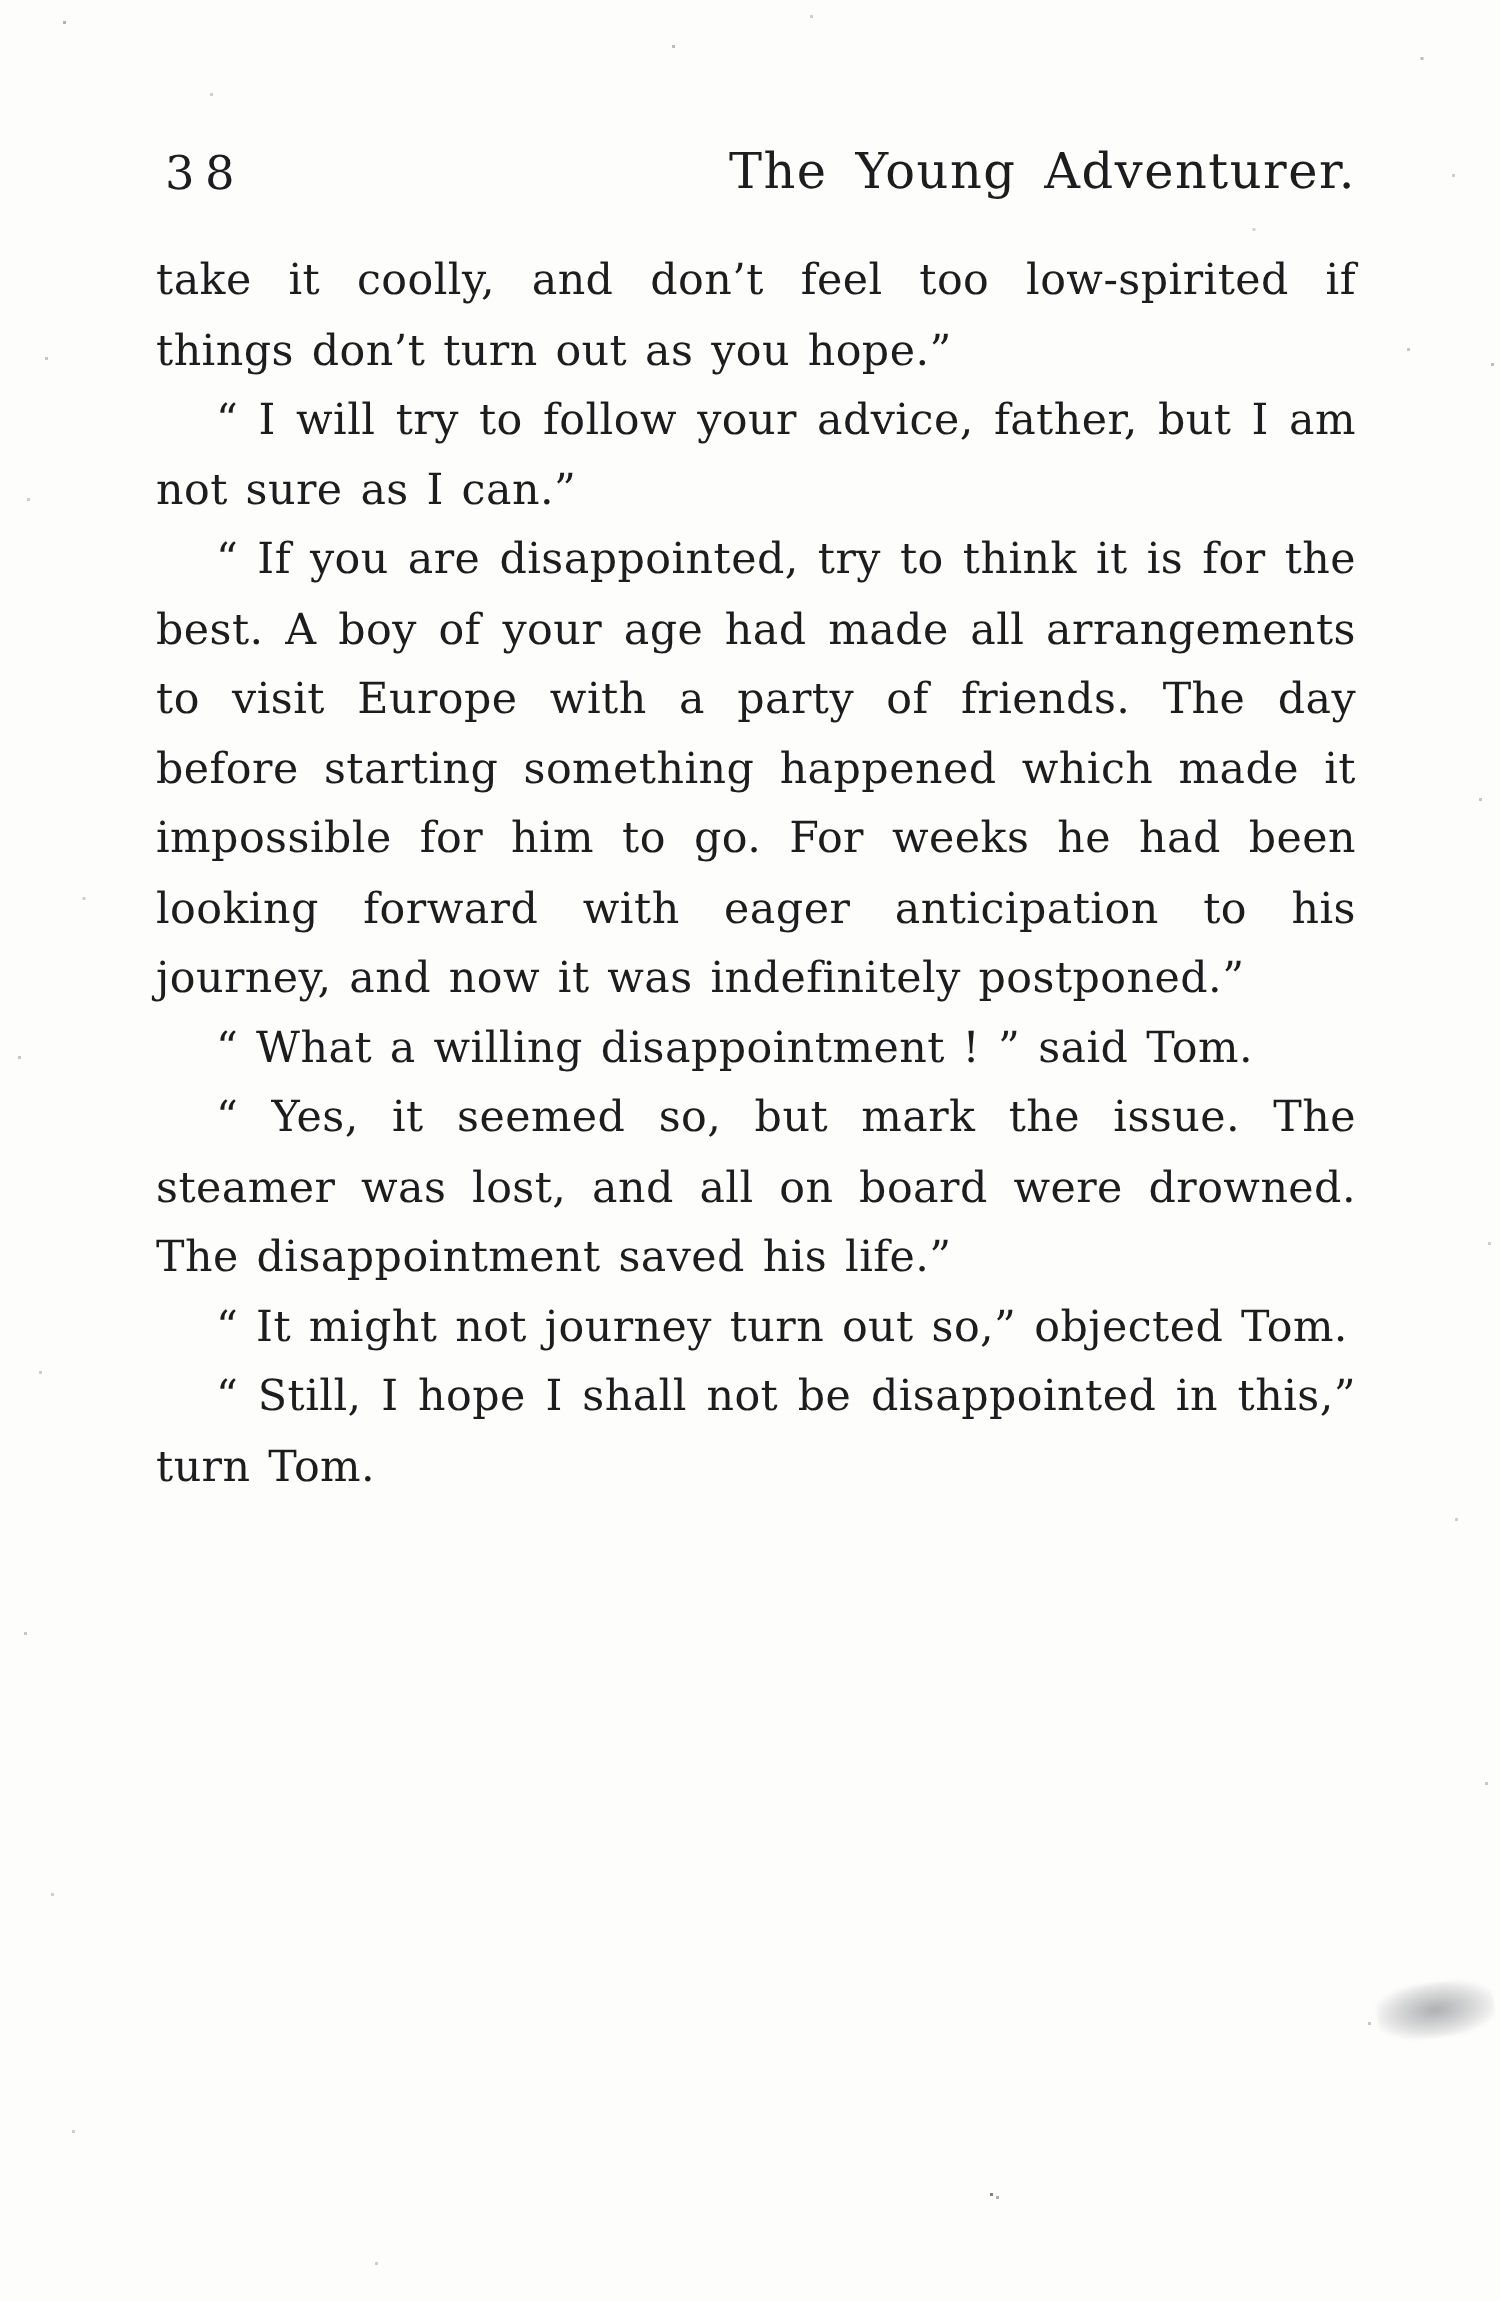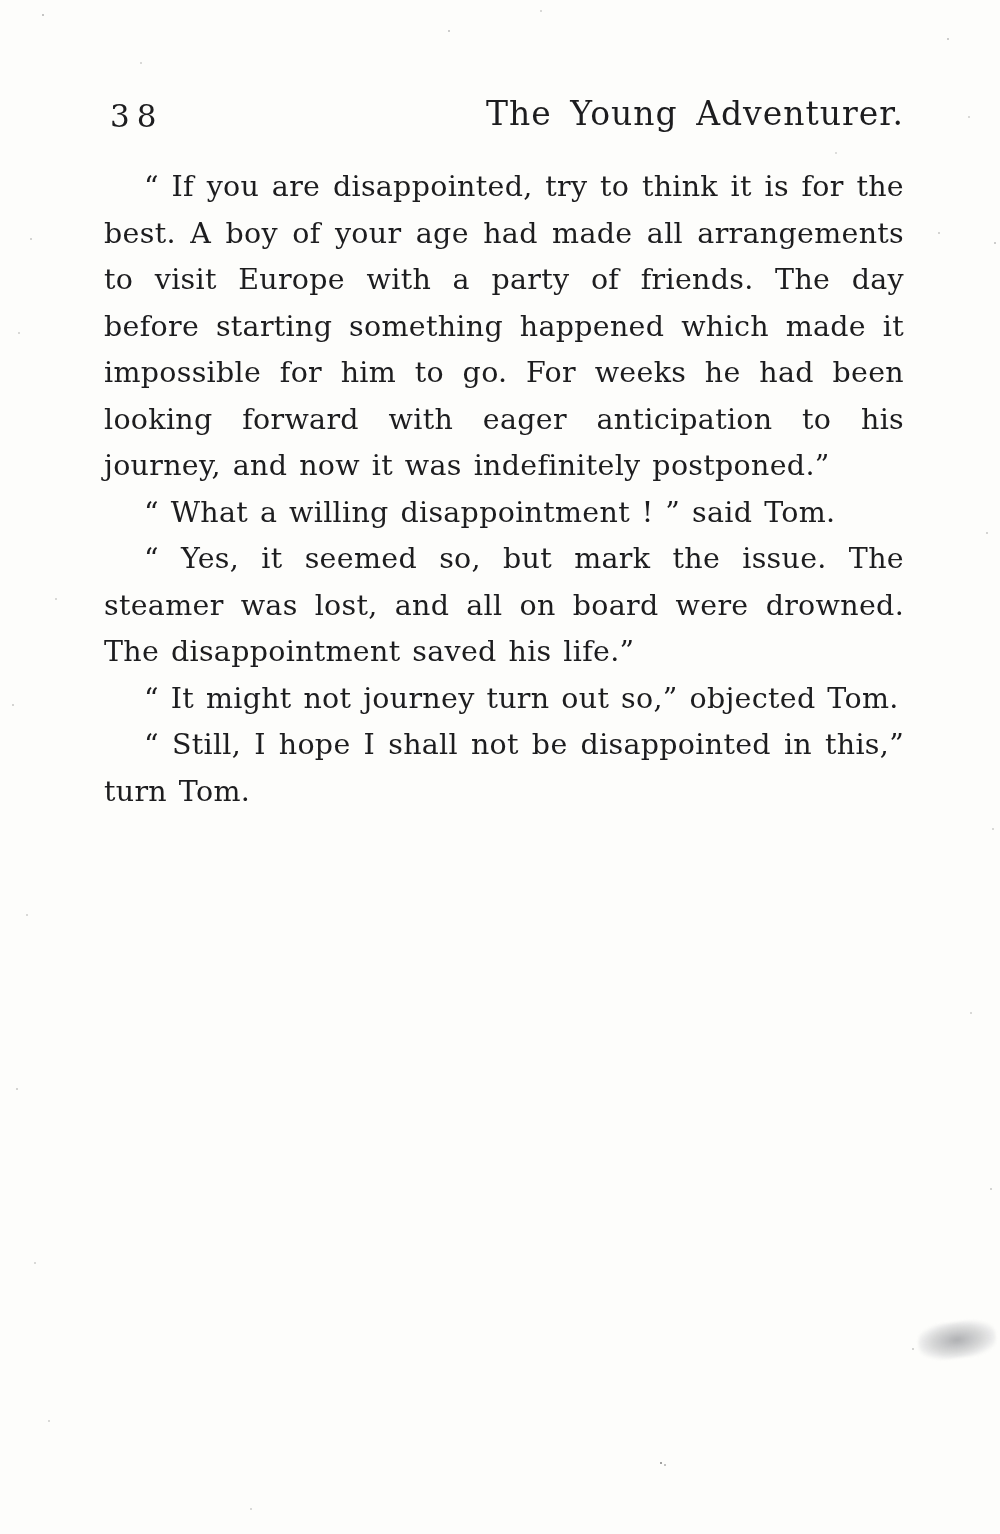--- a/index.html
+++ b/index.html
@@ -1,15 +1,15 @@
 <!DOCTYPE html>
 <html><head>
 <meta charset="utf-8">
 <style>
-  * { box-sizing: border-box; border-radius: 17px; }
+  * { box-sizing: border-box; }
   html, body { margin: 0; padding: 0; }
   body {
     width: 1000px;
     height: 1534px;
     background: #fdfdfb;
     font-family: "DejaVu Serif", "Liberation Serif", serif;
     color: #1d1d1f;
     position: relative;
     overflow: hidden;
   }
@@ -102,20 +102,22 @@
 <body>
 
 <div class="page">
 
   <header class="page-header">
     <span class="page-number">38</span>
     <h1 class="running-title">The Young Adventurer.</h1>
   </header>
 
   <main class="page-body">
+    <p class="no-indent">take it coolly, and don’t feel too low-spirited if things don’t turn out as you hope.”</p>
+    <p>“ I will try to follow your advice, father, but I am not sure as I can.”</p>
     <p>“ If you are disappointed, try to think it is for the best. A boy of your age had made all arrangements to visit Europe with a party of friends. The day before starting something happened which made it impossible for him to go. For weeks he had been looking forward with eager anticipation to his journey, and now it was indefinitely postponed.”</p>
     <p>“ What a willing disappointment ! ” said Tom.</p>
     <p>“ Yes, it seemed so, but mark the issue. The steamer was lost, and all on board were drowned. The disappointment saved his life.”</p>
     <p>“ It might not journey turn out so,” objected Tom.</p>
     <p>“ Still, I hope I shall not be disappointed in this,” turn Tom.</p>
   </main>
 
   <div class="smudge"></div>
   <div class="specks"></div>
 

